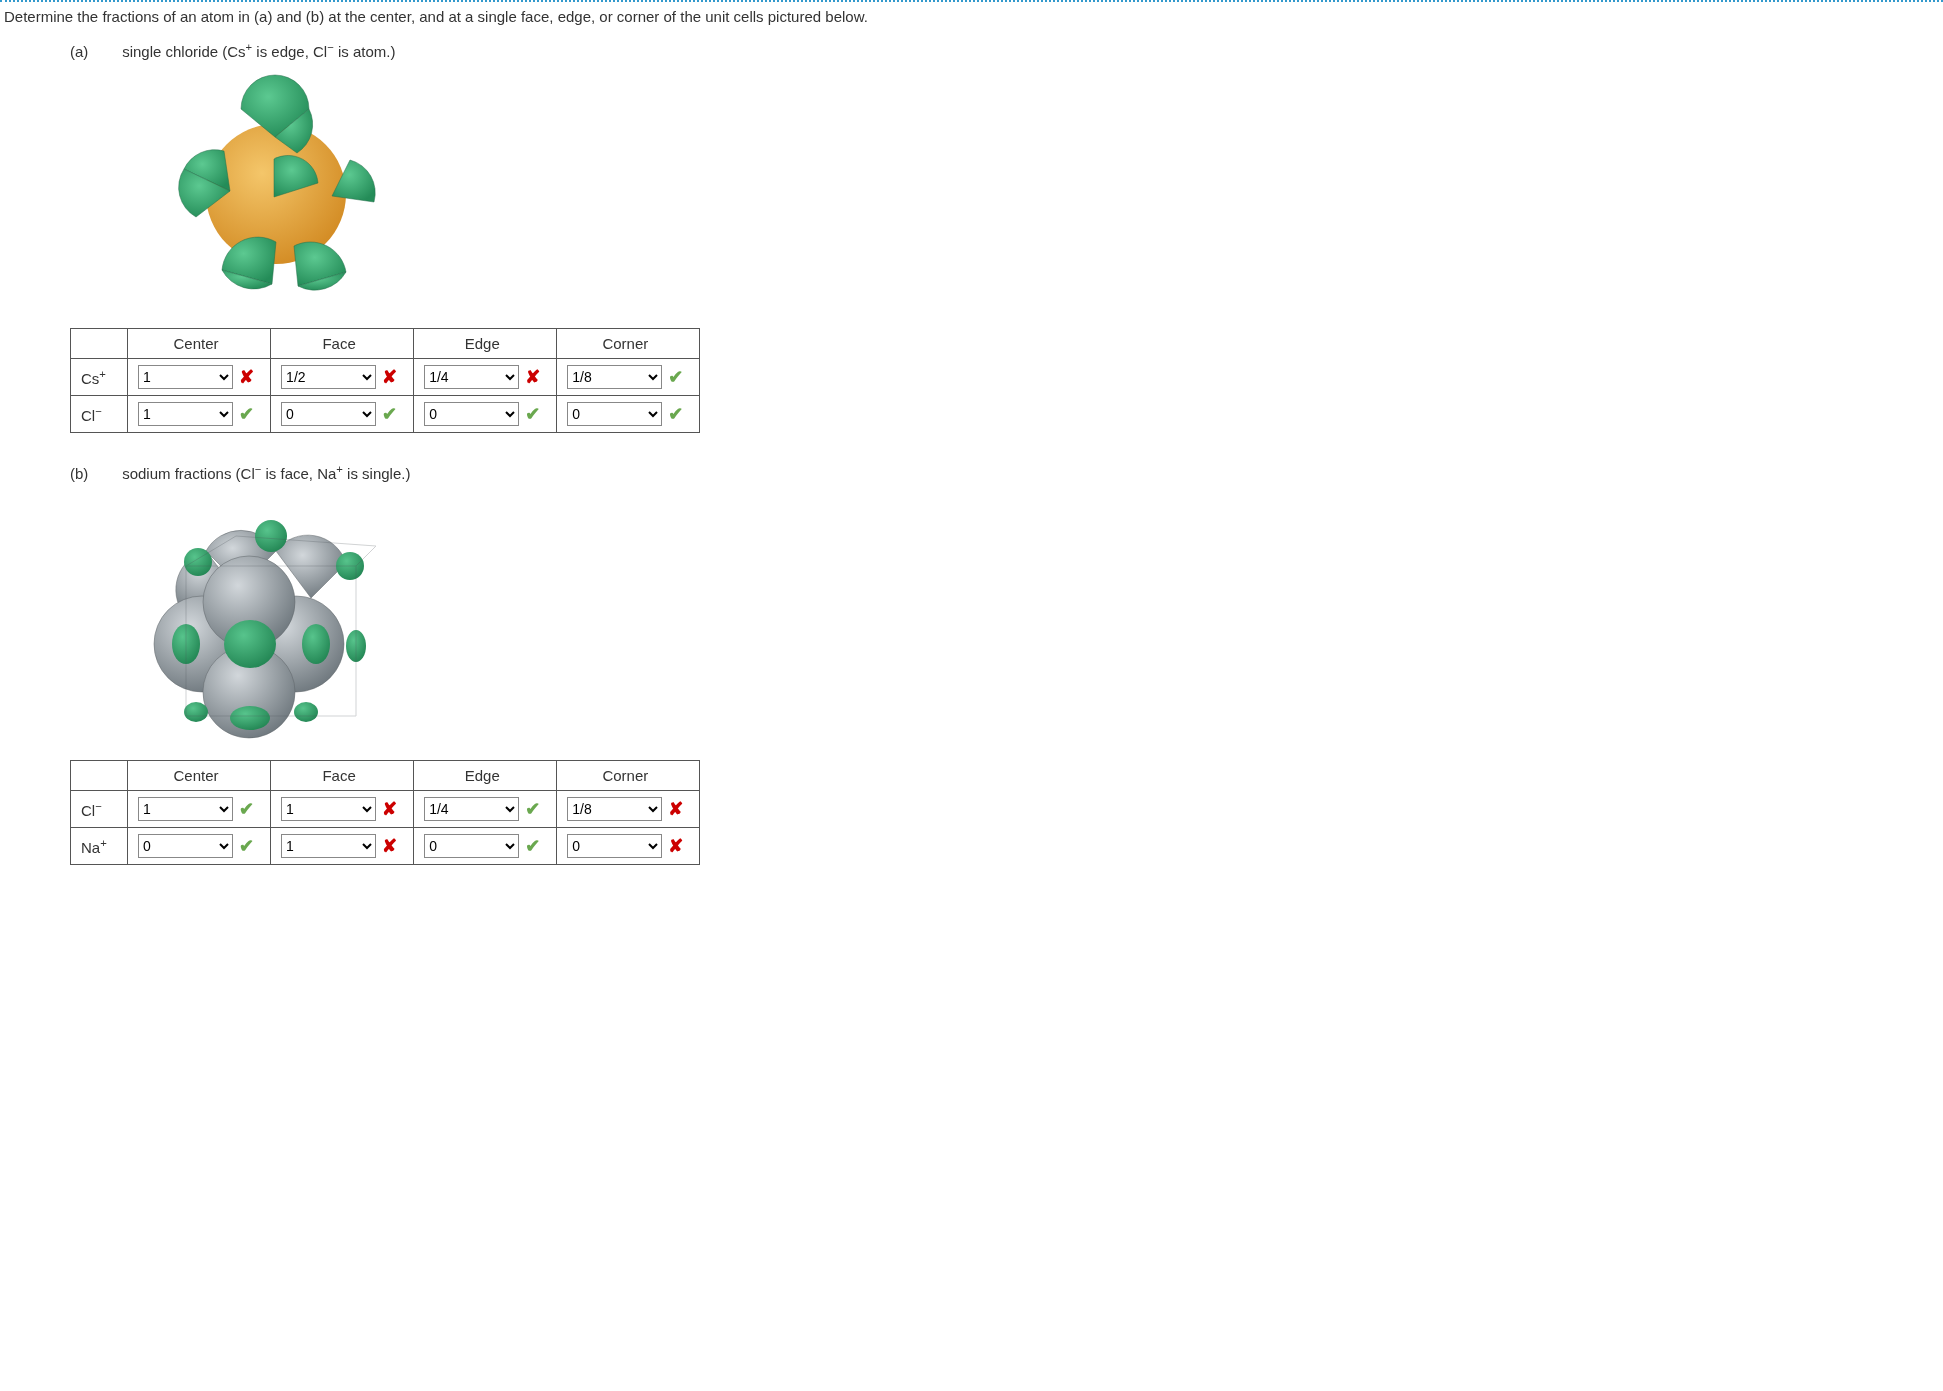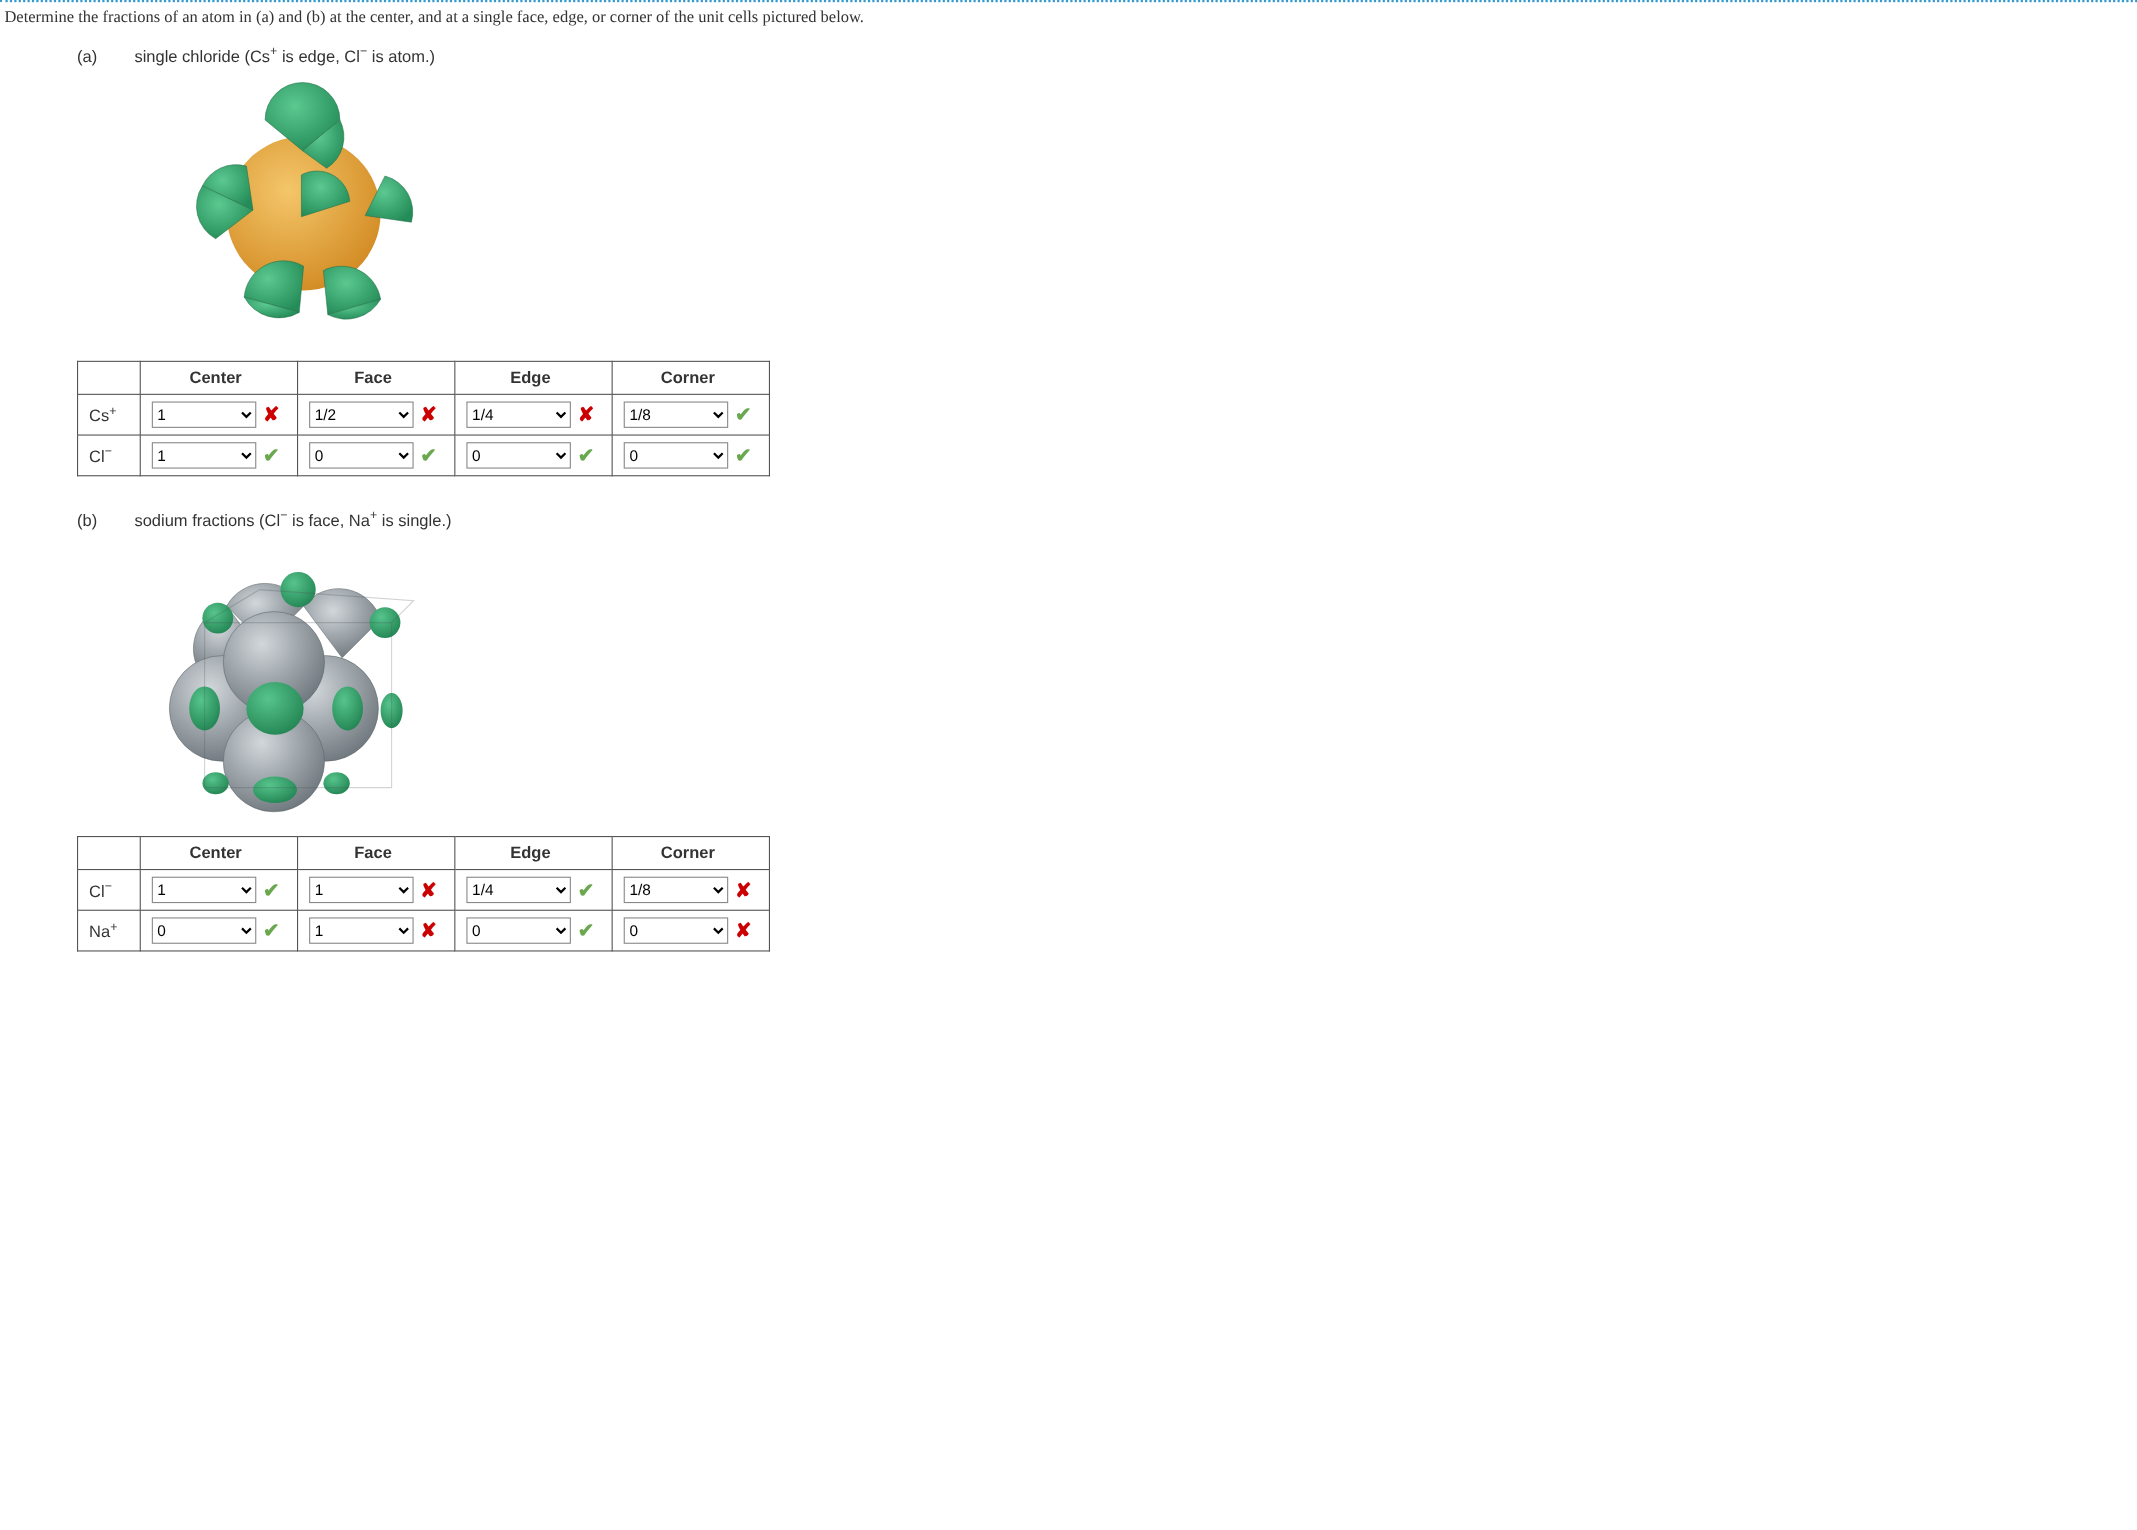--- a/index.html
+++ b/index.html
@@ -6,21 +6,20 @@
     font-family: Verdana, Arial, sans-serif;
     font-size: 15px;
     color: #333333;
     margin: 0;
     padding: 0;
     background: #ffffff;
   }
   .dotted-top {
     border-top: 2px dotted #3399cc;
     padding: 6px 20px 0 4px;
-    font-family: Liberation Serif, serif;
   }
   .section-indent {
     margin-left: 70px;
     margin-right: 20px;
   }
   .part-label {
     display: inline-block;
     width: 48px;
   }
   sup {
@@ -36,21 +35,21 @@
   }
   table.answer-grid th,
   table.answer-grid td {
     border: 1px solid #555555;
     padding: 6px 16px 6px 10px;
     text-align: left;
     font-size: 15px;
   }
   table.answer-grid th {
     text-align: center;
-    font-weight: bold;
+    font-weight: normal;
   }
   .rowhdr {
     width: 42px;
     padding-right: 4px !important;
   }
   .select-wrap {
     display: inline-flex;
     align-items: center;
     gap: 6px;
   }

